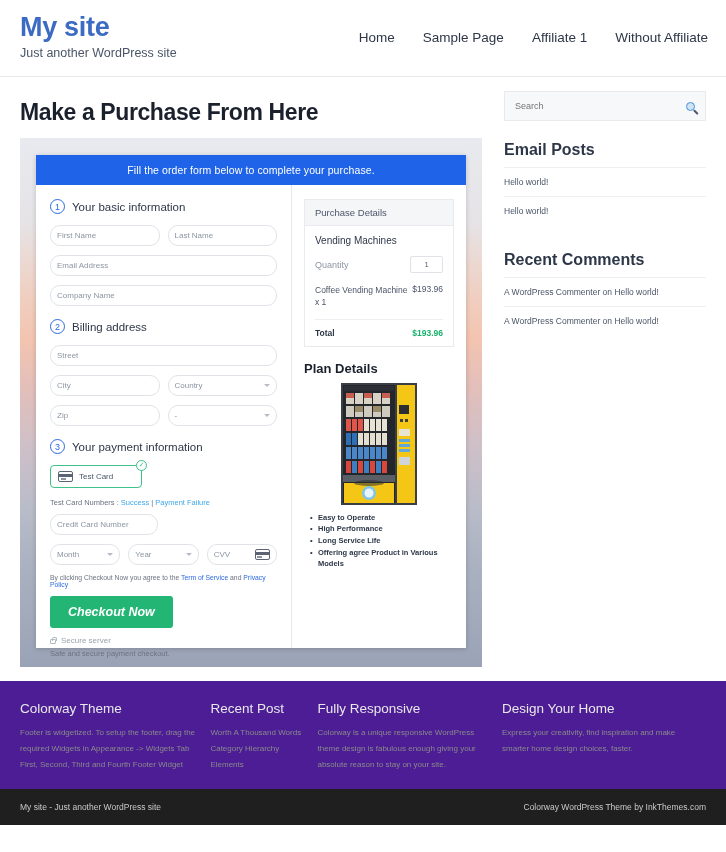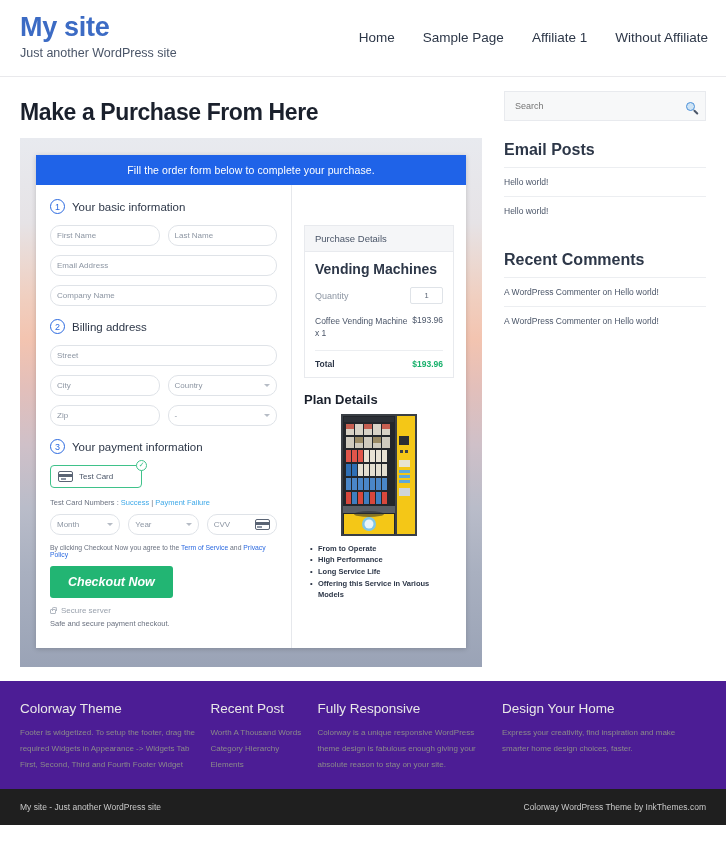--- a/index.html
+++ b/index.html
@@ -64,21 +64,21 @@
   .order-banner {
     background: #1f63e8; color: #fff;
     font-size: 10.5px; text-align: center;
     padding: 9px 0; letter-spacing: .1px;
   }
   .order-body { display: flex; flex: 1; min-height: 0; }
   .form-side {
     width: 256px; padding: 14px 14px 0 14px;
     border-right: 1px solid #e6e8ec;
   }
-  .detail-side { flex: 1; padding: 14px 12px 0 12px; margin-top: 26px; }
+  .detail-side { flex: 1; padding: 14px 12px 0 12px; }
 
   
   .step-head {
     display: flex; align-items: center; gap: 7px;
     margin: 0 0 11px 0;
   }
   .step-num {
     width: 15px; height: 15px; border-radius: 50%;
     border: 1px solid #2c6ae0; color: #2c6ae0;
     font-size: 9px; display: flex; align-items: center;
@@ -154,21 +154,21 @@
   }
   .safe-note { font-size: 7.5px; color: #6b7280; }
 
   
   .pd-box { border: 1px solid #e8eaee; background: #fff; }
   .pd-head {
     background: #f5f6f8; border-bottom: 1px solid #e8eaee;
     font-size: 9.5px; color: #4a5568; padding: 7px 10px;
   }
   .pd-body { padding: 9px 10px 8px 10px; }
-  .pd-prod { font-size: 14px; font-weight: bold; color: #2d3748; margin-bottom: 10px; }
+  .pd-prod { font-size: 10px; font-weight: normal; color: #2d3748; margin-bottom: 10px; }
   .pd-qty-row {
     display: flex; align-items: center; justify-content: space-between;
     margin-bottom: 11px;
   }
   .pd-qty-label { font-size: 9px; color: #8d96a3; }
   .qty-input {
     width: 33px; height: 17px; border: 1px solid #dfe3e8;
     border-radius: 2px; font-size: 7.5px; color: #5a6474;
     text-align: center; background: #fff;
     font-family: "Liberation Sans", sans-serif;
@@ -341,20 +341,23 @@
                 <span class="card-glyph"></span>
                 <span class="testcard-label">Test Card</span>
                 <span class="check-badge">✓</span>
               </div>
             </div>
 
             <div class="testnum-line">
               <span>Test Card Numbers : </span><a href="#">Success</a><span> | </span><a href="#">Payment Failure</a>
             </div>
 
+            <div class="field-row">
+              <div class="fld" style="flex:0 0 108px">Credit Card Number</div>
+            </div>
             <div class="field-row">
               <div class="fld sel">
                 <span>Month</span>
                 <span class="caret"></span>
               </div>
               <div class="fld sel">
                 <span>Year</span>
                 <span class="caret"></span>
               </div>
               <div class="fld sel">
@@ -481,24 +484,24 @@
                 <g fill="#5fa8d8">
                   <rect x="58" y="56" width="11" height="3"></rect>
                     <rect x="58" y="61" width="11" height="3"></rect>
                   <rect x="58" y="66" width="11" height="3"></rect>
                 </g>
                 <rect x="58" y="74" width="11" height="8" fill="#cfd4da"></rect>
               </svg>
             </div>
 
             <ul class="plan-list">
-              <li>From to Operate</li>
+              <li>Easy to Operate</li>
               <li>High Performance</li>
               <li>Long Service Life</li>
-              <li>Offering this Service in Various Models</li>
+              <li>Offering agree Product in Various Models</li>
             </ul>
           </div>
 
         </div>
       </div>
     </section>
   </main>
 
   <aside class="sidebar-col">
     <div class="search-box">

